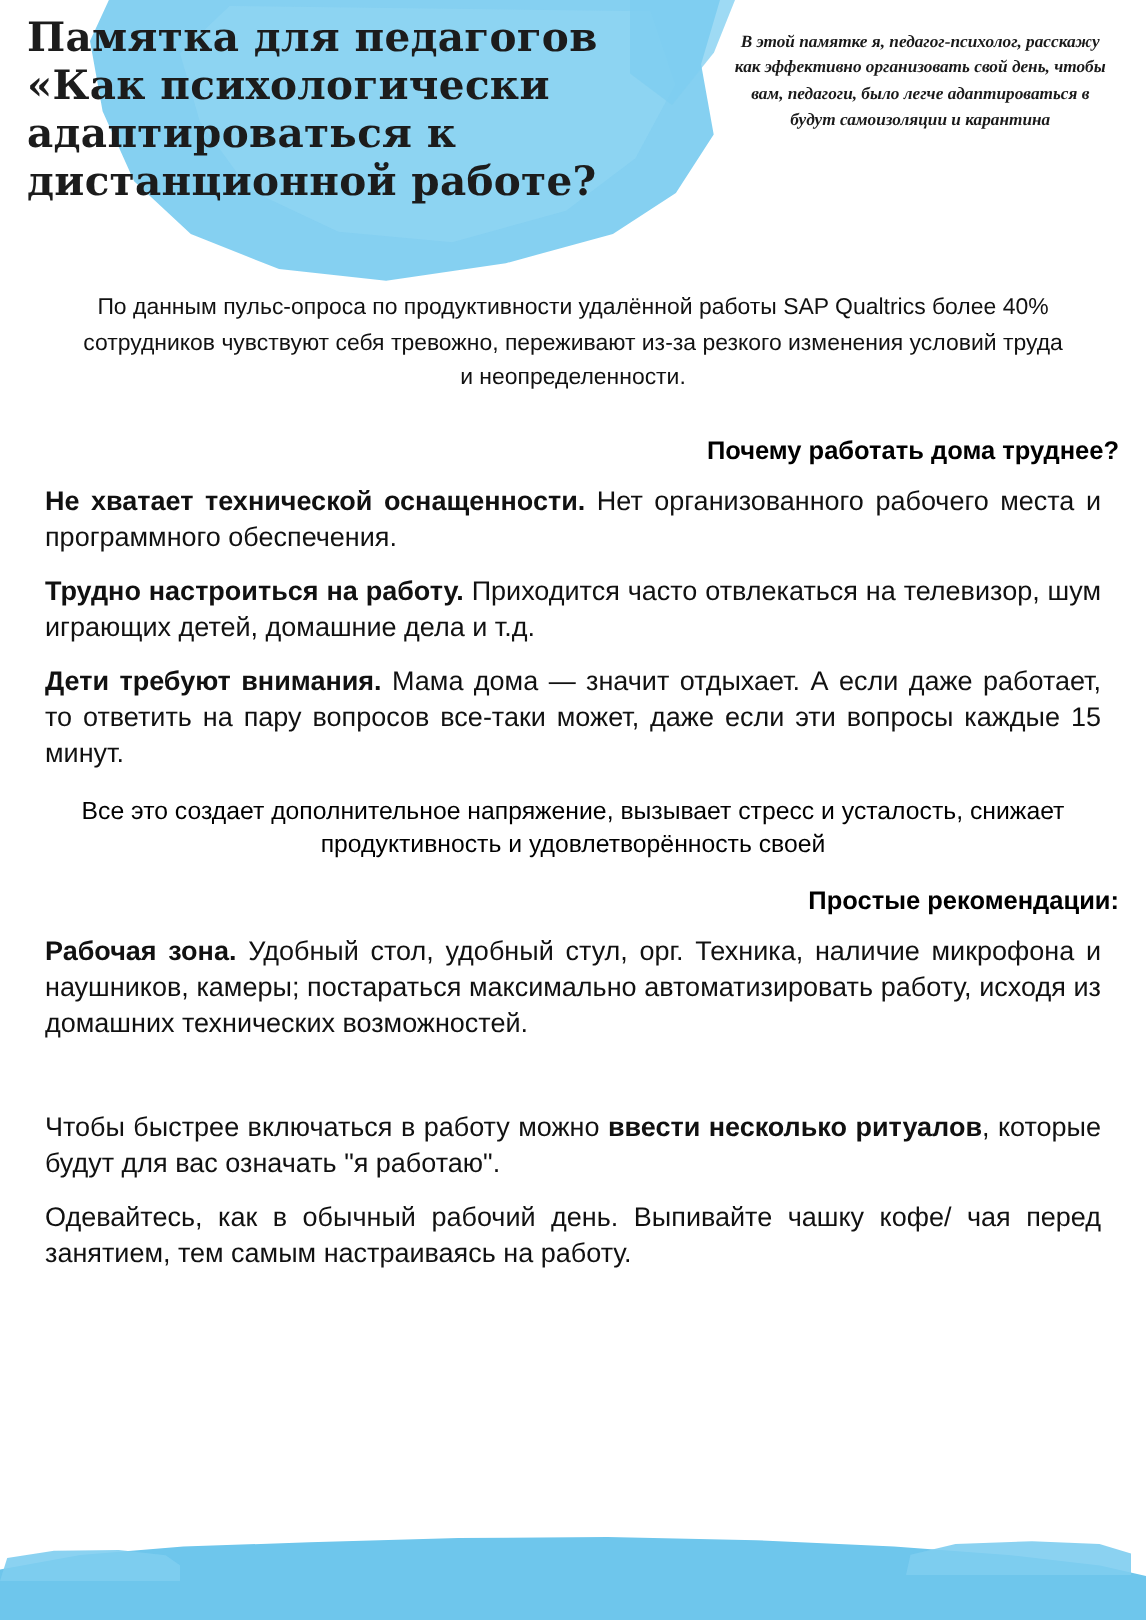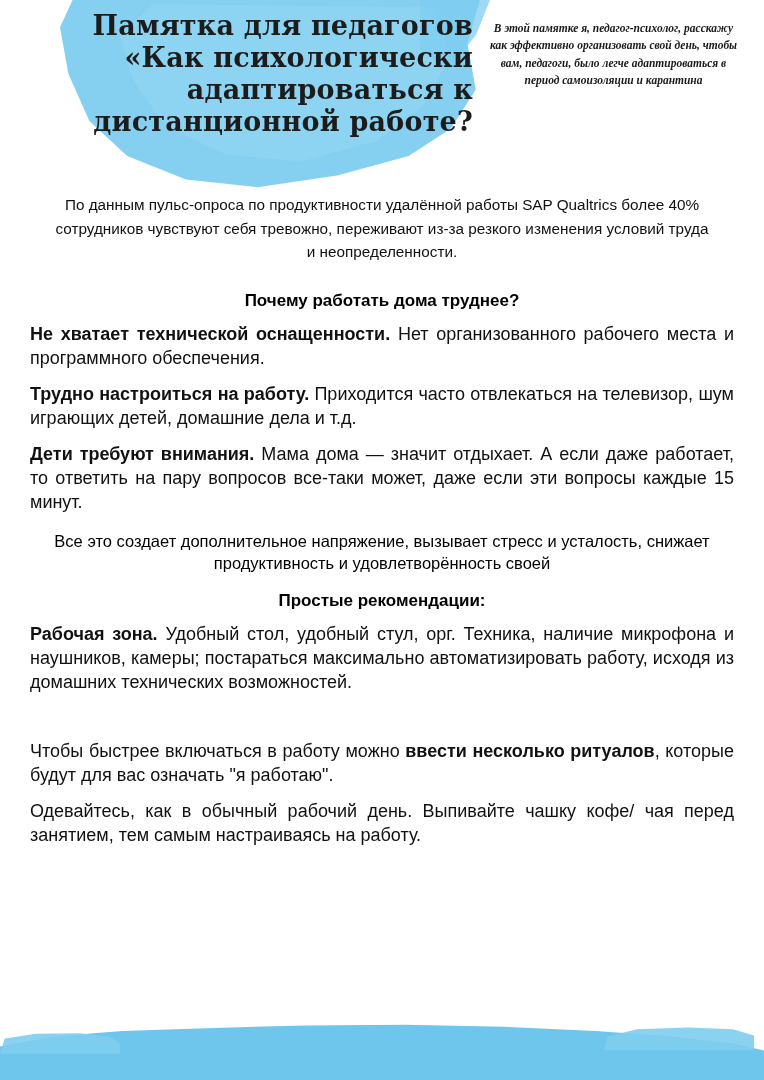--- a/index.html
+++ b/index.html
@@ -102,21 +102,21 @@
     width: 764px;
   }
 
   .header-row {
     display: flex;
     align-items: flex-start;
     padding-top: 6px;
   }
   .title-col {
     width: 455px;
-    text-align: right;
+    text-align: left;
     padding-top: 4px;
   }
   .main-title {
     font-family: "DejaVu Serif", "Liberation Serif", serif;
     font-weight: bold;
     font-size: 27px;
     line-height: 1.18;
     color: #1c1c1c;
     margin: 0;
     letter-spacing: .2px;
@@ -138,21 +138,21 @@
 
   .lead {
     margin: 56px 34px 0 34px;
     text-align: center;
     font-size: 15.3px;
     line-height: 1.52;
     color: #111;
   }
 
   .section-title {
-    text-align: center;
+    text-align: right;
     font-weight: bold;
     font-size: 17px;
     margin: 28px 0 2px 0;
     color: #000;
   }
   .section-title.tight {
     margin-top: 10px;
   }
 
   p.body {
@@ -180,21 +180,21 @@
 <div class="brush-top-2"></div>
 <div class="brush-top-3"></div>
 
 <div class="page">
 
   <div class="header-row">
     <div class="title-col">
       <h1 class="main-title">Памятка для педагогов «Как психологически адаптироваться к дистанционной работе?</h1>
     </div>
     <div class="intro-col">
-      <p class="intro-text">В этой памятке я, педагог-психолог, расскажу как эффективно организовать свой день, чтобы вам, педагоги, было легче адаптироваться в период самоизоляции и карантина</p>
+      <p class="intro-text">В этой памятке я, педагог-психолог, расскажу как эффективно организовать свой день, чтобы вам, педагоги, было легче адаптироваться в будут самоизоляции и карантина</p>
     </div>
   </div>
 
   <p class="lead">По данным пульс-опроса по продуктивности удалённой работы SAP Qualtrics более 40% сотрудников чувствуют себя тревожно, переживают из-за резкого изменения условий труда и неопределенности.</p>
 
   <div class="section-title">Почему работать дома труднее?</div>
 
   <p class="body">
     <b>Не хватает технической оснащенности.</b><span> Нет организованного рабочего места и программного обеспечения.</span>
   </p>

